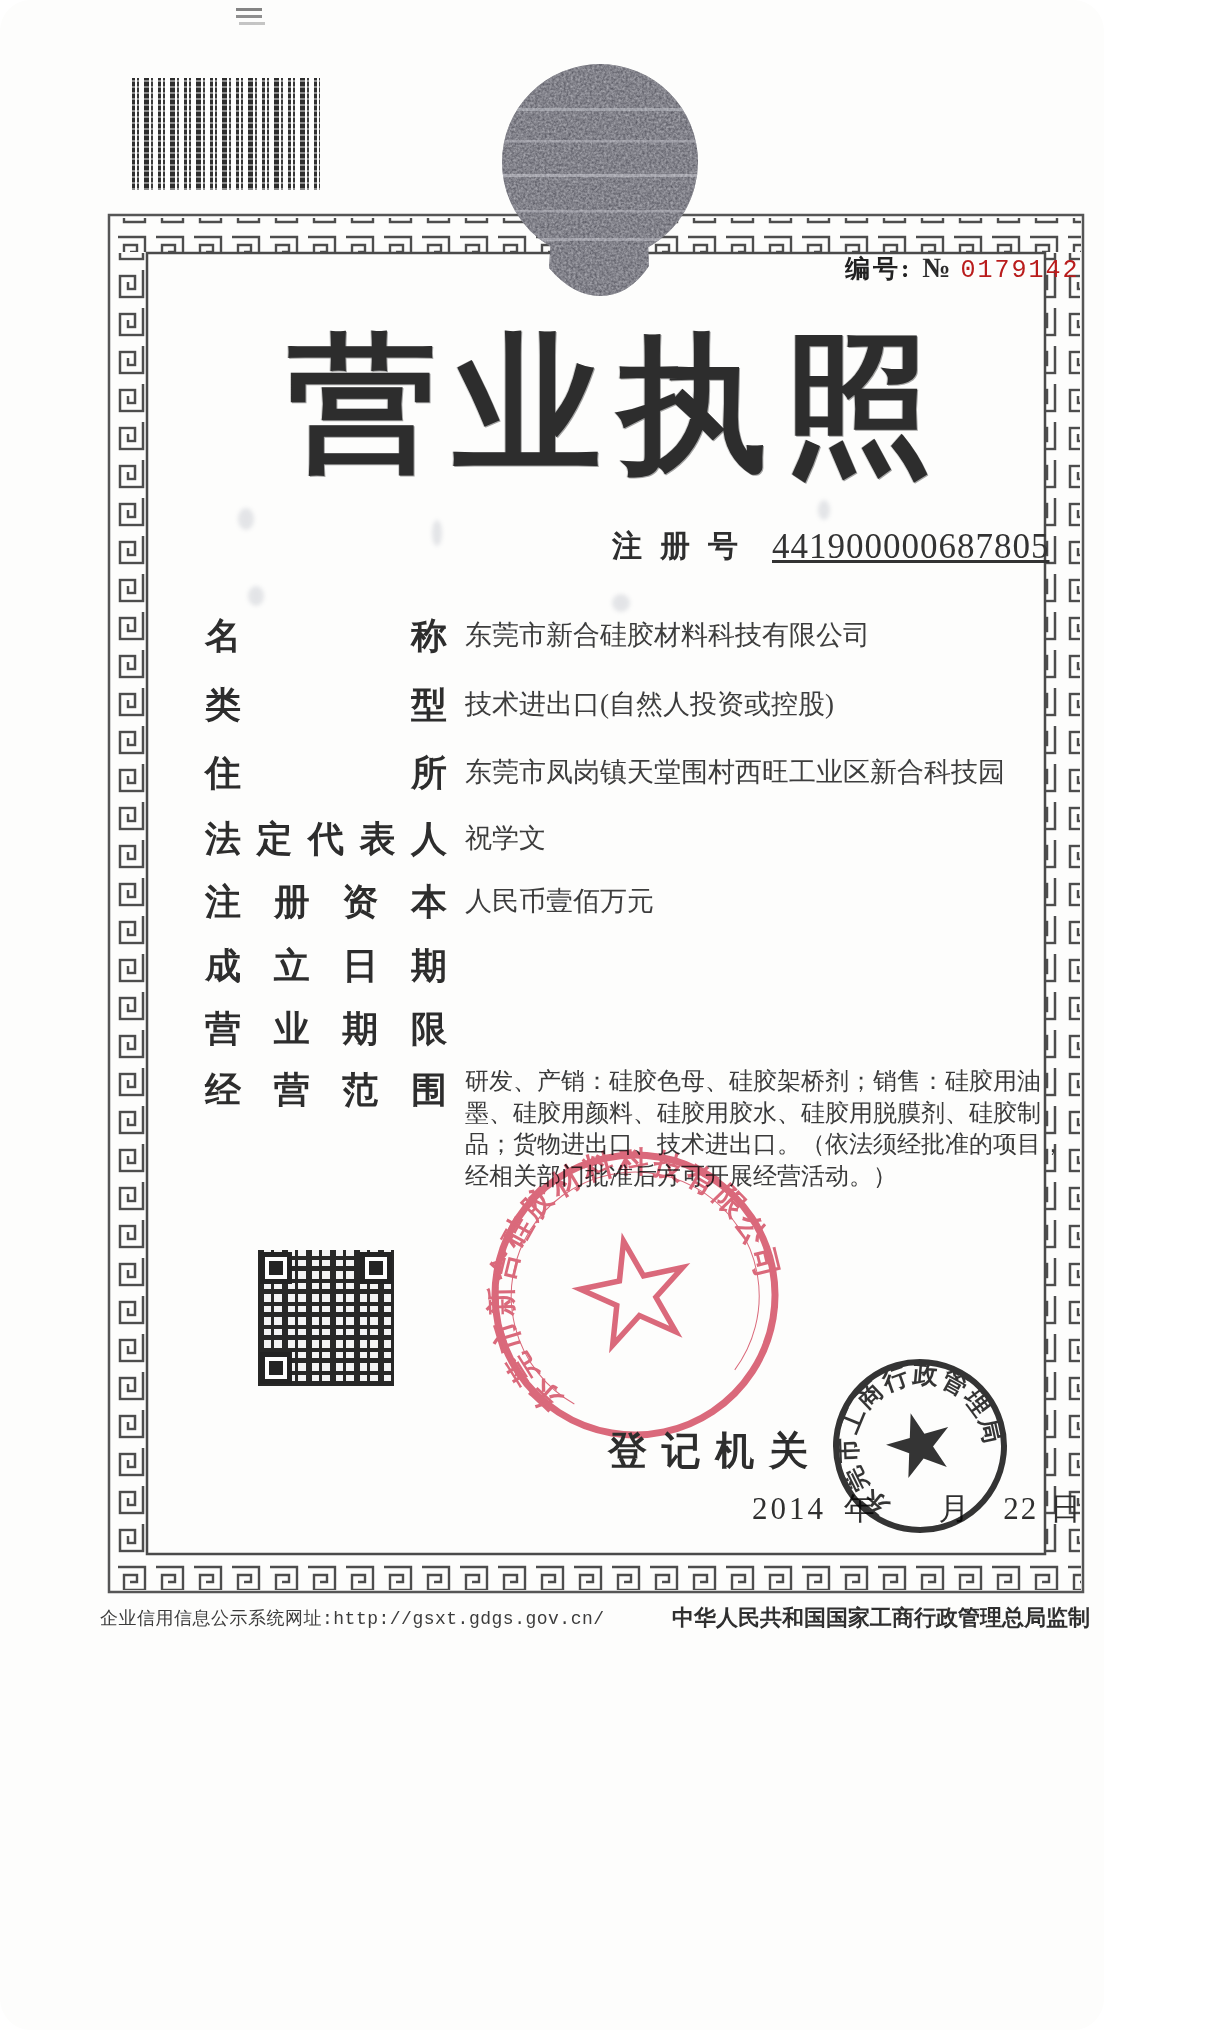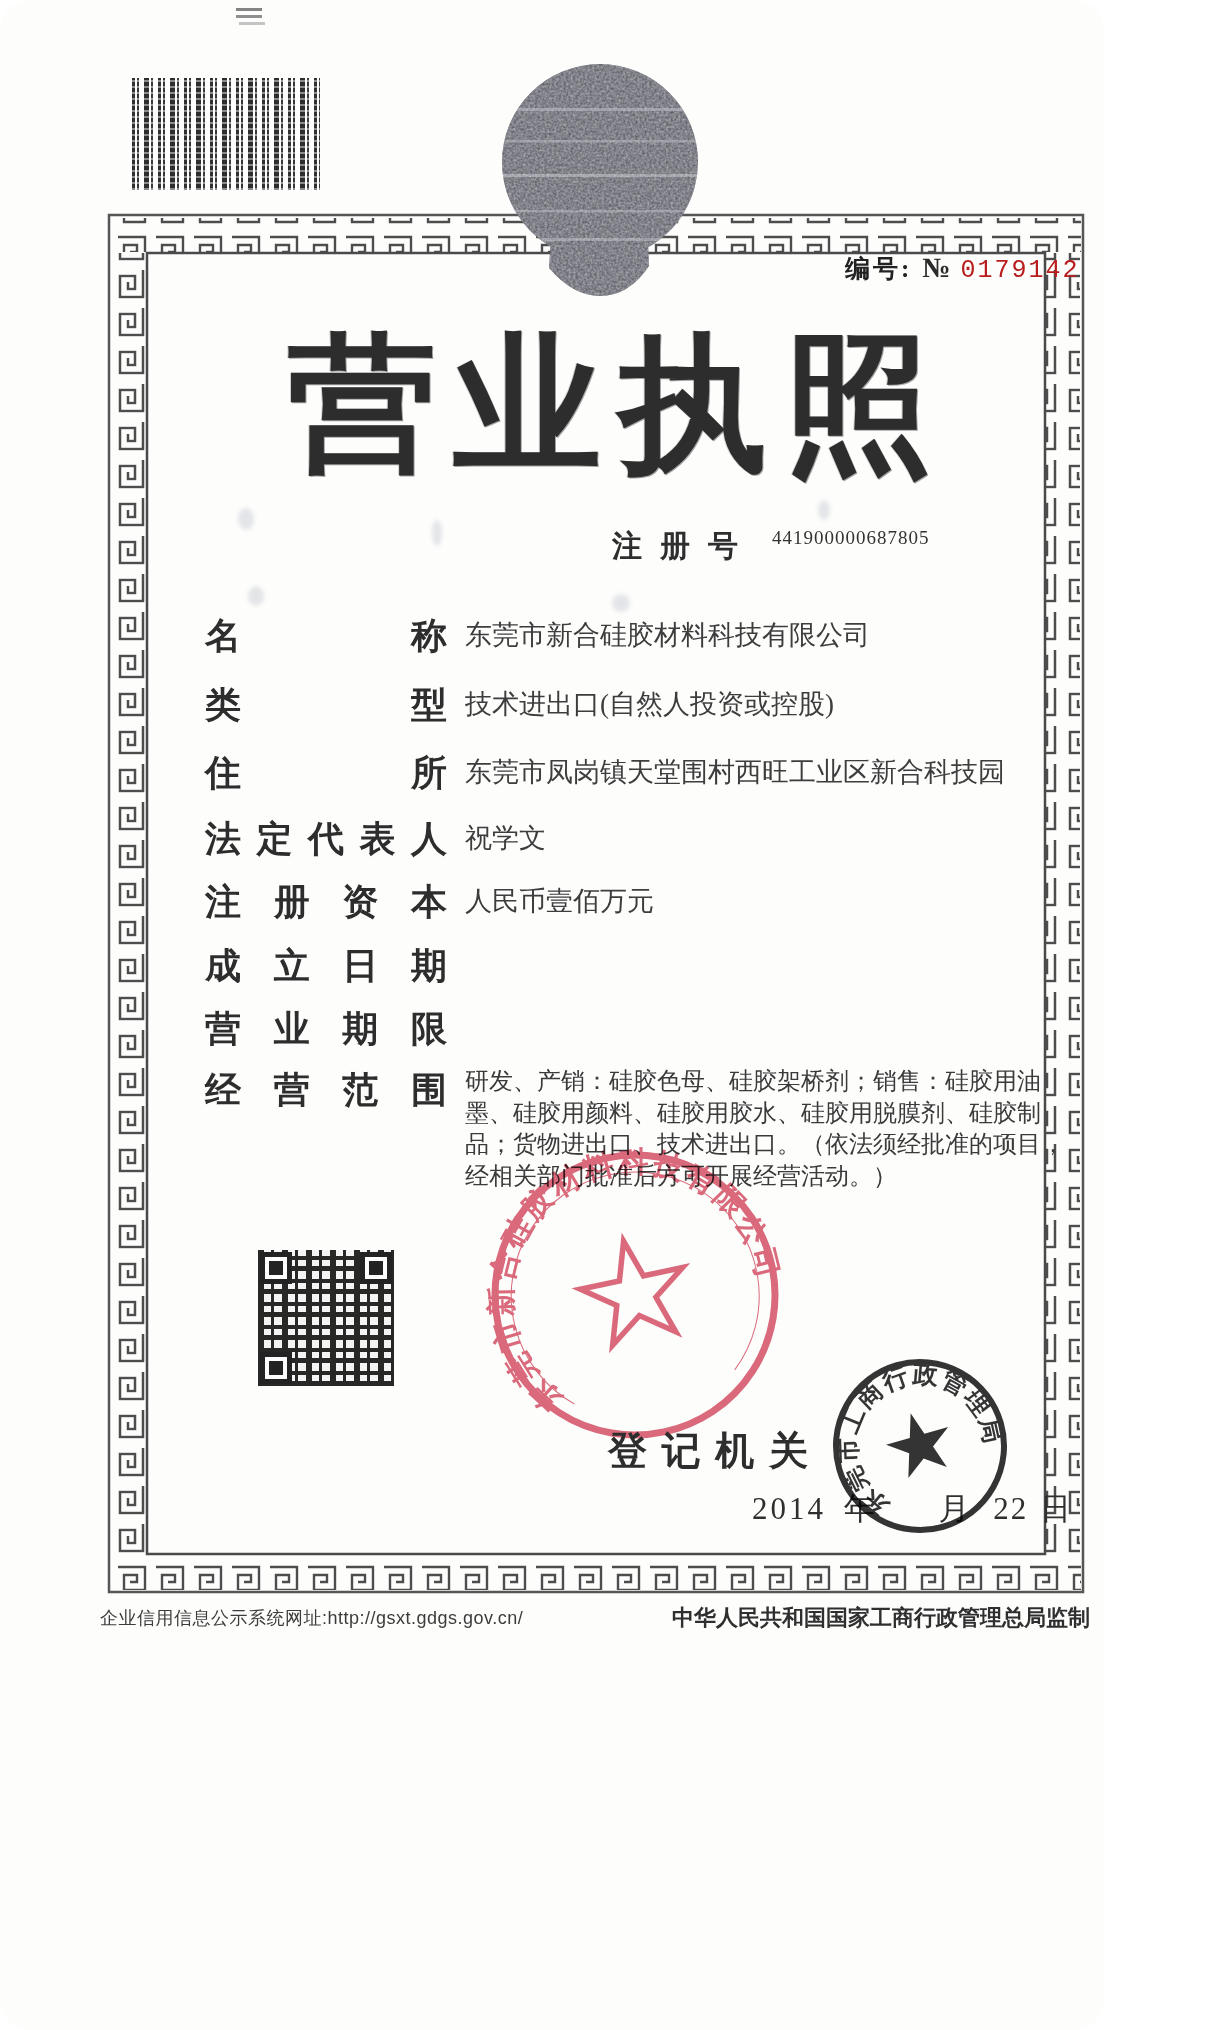--- a/index.html
+++ b/index.html
@@ -33,22 +33,22 @@
   
   .title{position:absolute;left:288px;top:322px;width:644px;height:168px;margin:0;
     display:flex;justify-content:space-between;align-items:center;
     font-size:148px;font-weight:800;color:#2d2d2d;font-family:"Liberation Sans",sans-serif;
     text-shadow:1px 1px 0 rgba(90,90,90,.55), -1px 0 0 rgba(120,120,120,.35);}
 
   
   .regline{position:absolute;left:0;top:526px;width:1230px;height:46px;}
   .reg-label{position:absolute;left:612px;top:0;width:126px;display:flex;justify-content:space-between;
     font-size:30px;font-weight:600;font-family:"Liberation Serif",serif;color:#2e2e2e;}
-  .reg-number{position:absolute;left:772px;top:1px;font-size:19px;letter-spacing:1px;
-    font-family:"Liberation Serif",serif;color:#333;}
+  .reg-number{position:absolute;left:772px;top:1px;font-size:35px;letter-spacing:1px;
+    font-family:"Liberation Serif",serif;color:#333;text-decoration:underline;}
 
   
   .row{position:absolute;left:205px;width:880px;}
   .flabel{width:242px;display:flex;justify-content:space-between;
     font-size:36px;font-weight:600;font-family:"Liberation Serif",serif;color:#2d2d2d;}
   .fvalue{position:absolute;left:260px;top:7px;width:620px;
     font-size:27px;line-height:1.25;font-family:"Liberation Serif",serif;color:#3d3d3d;}
   .row.scope .fvalue{font-size:24px;line-height:1.32;top:0;color:#3a3a3a;}
 
   
@@ -64,25 +64,25 @@
   
   .seal-red{position:absolute;left:443px;top:1103px;mix-blend-mode:multiply;opacity:.82;}
   .seal-black{position:absolute;left:816px;top:1342px;mix-blend-mode:multiply;opacity:.9;}
 
   
   .registrar{position:absolute;left:608px;top:1424px;width:200px;display:flex;justify-content:space-between;
     font-size:39px;font-weight:600;font-family:"Liberation Serif",serif;color:#2d2d2d;}
   .dateline{position:absolute;left:752px;top:1488px;font-size:31px;font-family:"Liberation Serif",serif;color:#2f2f2f;}
   .dateline span{display:inline-block;}
   .dl-year{letter-spacing:3px;}
-  .dl-y{margin-left:10px;} .dl-m{margin-left:56px;} .dl-day{margin-left:16px;letter-spacing:2px;} .dl-d{margin-left:4px;}
+  .dl-y{margin-left:10px;} .dl-m{margin-left:56px;} .dl-day{margin-left:26px;letter-spacing:2px;} .dl-d{margin-left:4px;}
 
   
   .footer-left{position:absolute;left:100px;top:1606px;font-size:18px;letter-spacing:.5px;
-    font-family:Liberation Sans, sans-serif;color:#3c3c3c;}
+    font-family:Liberation Mono, monospace;color:#3c3c3c;}
   .footer-right{position:absolute;left:635px;top:1603px;width:455px;text-align:right;
     font-size:22px;font-weight:600;font-family:"Liberation Serif",serif;color:#2f2f2f;}
 </style>
 </head>
 <body>
 
 <div class="page">
 
   <div class="speck bars" style="left:236px;top:8px;"></div>
   <div class="smudge" style="left:238px;top:508px;width:16px;height:22px;"></div>

